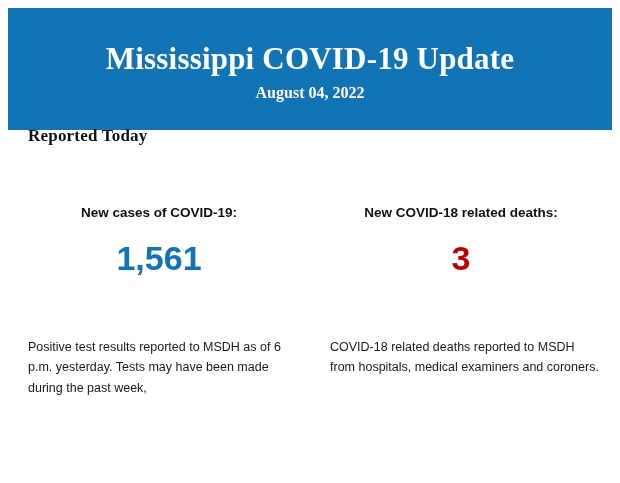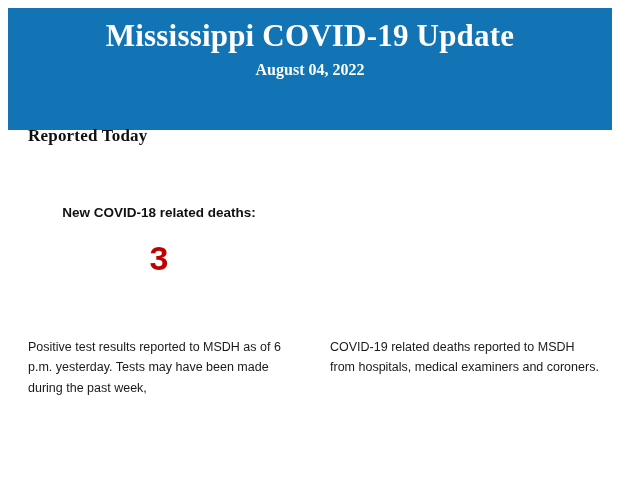--- a/index.html
+++ b/index.html
@@ -24,21 +24,21 @@
     left: 8px;
     top: 8px;
     width: 604px;
     height: 122px;
     background: #1274b4;
     display: flex;
     flex-direction: column;
     align-items: center;
     justify-content: flex-start;
     box-sizing: border-box;
-    padding-top: 9px;
+    padding-top: 32px;
   }
   .banner-title {
     color: #ffffff;
     font-family: "Liberation Serif", serif;
     font-weight: bold;
     font-size: 31px;
     letter-spacing: 0.2px;
     line-height: 1.2;
     text-align: center;
   }
@@ -123,23 +123,27 @@
 
   <div class="banner">
     <div class="banner-title">Mississippi COVID-19 Update</div>
     <div class="banner-date">August 04, 2022</div>
   </div>
 
   <div class="section-title">Reported Today</div>
 
   <div class="stats">
     <div class="stat-col">
+      <div class="stat-label">New cases of COVID-19:</div>
+      <div class="stat-value cases">1,561</div>
+    </div>
+    <div class="stat-col">
       <div class="stat-label">New COVID-18 related deaths:</div>
       <div class="stat-value deaths">3</div>
     </div>
   </div>
 
   <div class="notes">
     <div class="note-col left">Positive test results reported to MSDH as of 6 p.m. yesterday. Tests may have been made during the past week,</div>
-    <div class="note-col right">COVID-19 related deaths reported to MSDH from hospitals, medical examiners and coroners.</div>
+    <div class="note-col right">COVID-18 related deaths reported to MSDH from hospitals, medical examiners and coroners.</div>
   </div>
 
 </div>
 
 </body></html>

